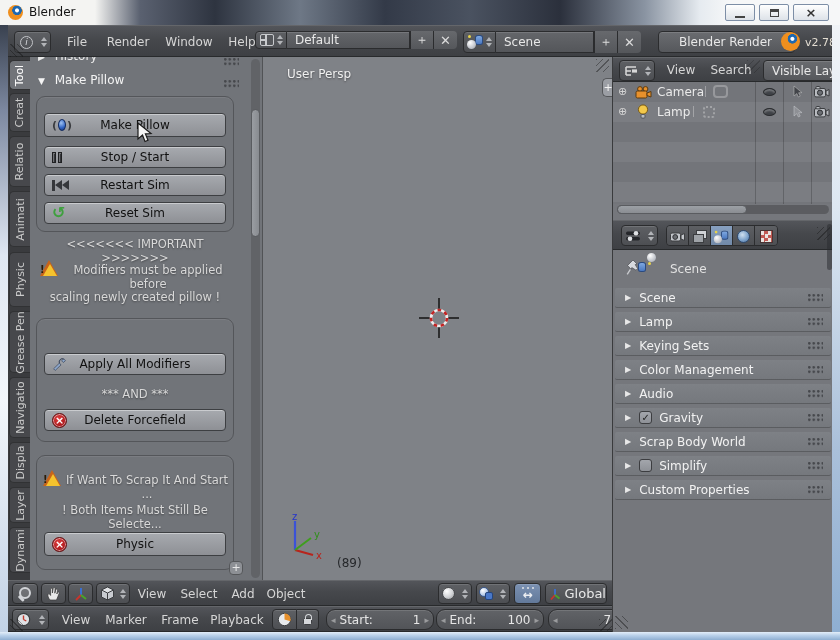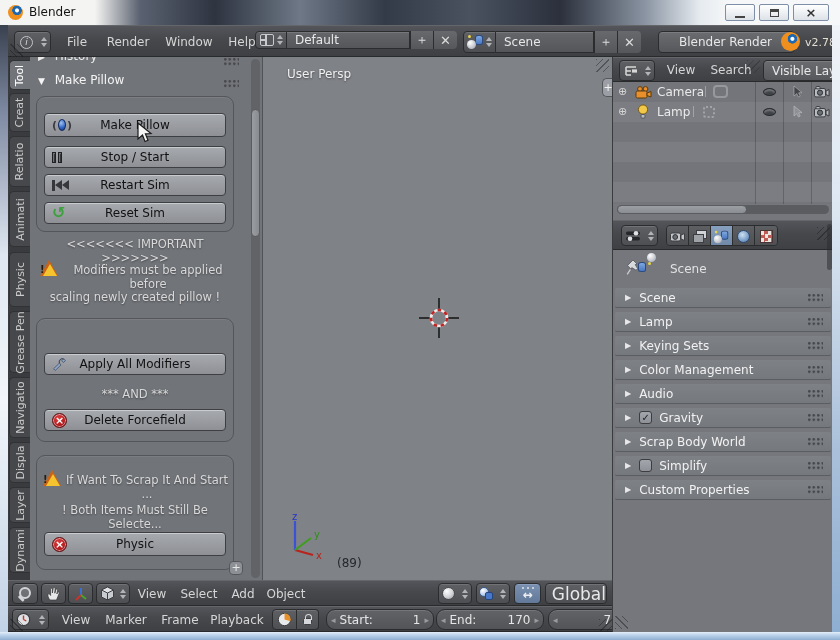--- a/index.html
+++ b/index.html
@@ -366,21 +366,21 @@
   <div class="abs wdg manip" style="left:506px;top:2px;width:27px;height:21px;background:linear-gradient(#7b91b2,#62799a)">
     <span class="mdots"></span>
     <span class="marr">↔</span>
   </div>
   <div class="abs wdg" style="left:537px;top:2px;width:62px;height:21px;padding-left:2px">
     <svg width="14" height="14">
         <path d="M7 8 L7 2" stroke="#3b6fd0" stroke-width="1.8"></path>
         <path d="M7 8 L3 12.5" stroke="#c8352c" stroke-width="1.8"></path>
         <path d="M7 8 L11.5 11.5" stroke="#4aa32a" stroke-width="1.8"></path>
       </svg>
-    <span class="fieldtxt" style="margin-left:3px;font-size:17px">Global</span>
+    <span class="fieldtxt" style="margin-left:3px;font-size:13px">Global</span>
   </div>
 </div>
 
 <div class="abs hdrbar" style="left:8px;top:606px;width:604px;height:26px;overflow:hidden">
   <div class="abs wdg" style="left:4px;top:2px;width:37px;height:21px;padding-left:3px">
     <svg width="15" height="15">
         <circle cx="7.5" cy="7.5" r="6.2" fill="#dfe1e4" stroke="#3a3c3f" stroke-width="1.2"></circle>
         <path d="M7.5 7.5 L7.5 3.6 M7.5 7.5 L10.3 9" stroke="#c23a2e" stroke-width="1.4" fill="none"></path>
       </svg>
     <span class="dd">
@@ -403,21 +403,21 @@
   </div>
   <div class="numf" style="left:318px;top:2px;width:108px">
     <span class="na">◂</span>
     <span>Start:</span>
     <span style="margin-left:auto">1</span>
     <span class="na">▸</span>
   </div>
   <div class="numf" style="left:428px;top:2px;width:108px">
     <span class="na">◂</span>
     <span>End:</span>
-    <span style="margin-left:auto">170</span>
+    <span style="margin-left:auto">100</span>
     <span class="na">▸</span>
   </div>
   <div class="numf" style="left:540px;top:2px;width:90px">
     <span class="na">◂</span>
     <span style="margin-left:42px">78</span>
   </div>
   <div class="corner bl" style="left:2px;top:12px"></div>
   <div class="corner" style="left:591px;top:12px"></div>
 </div>
 

